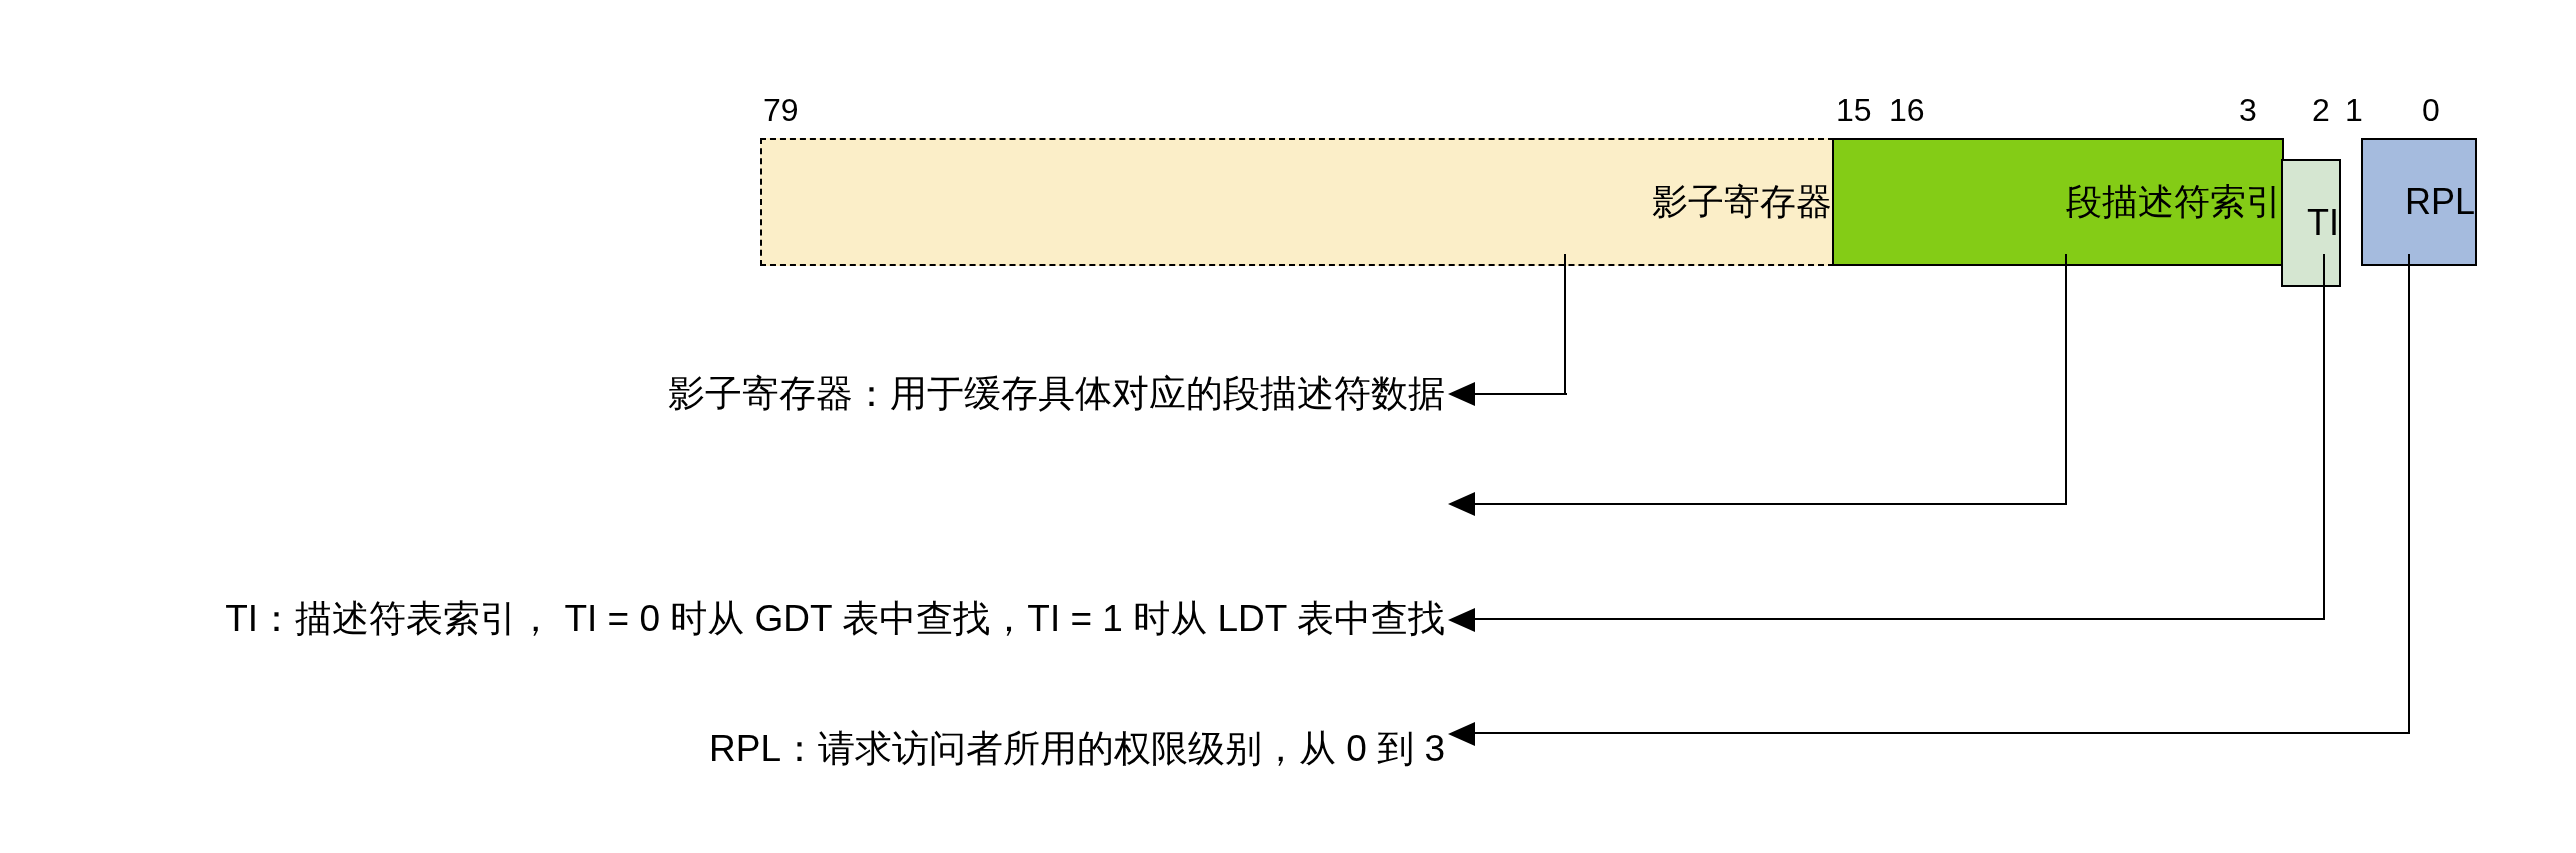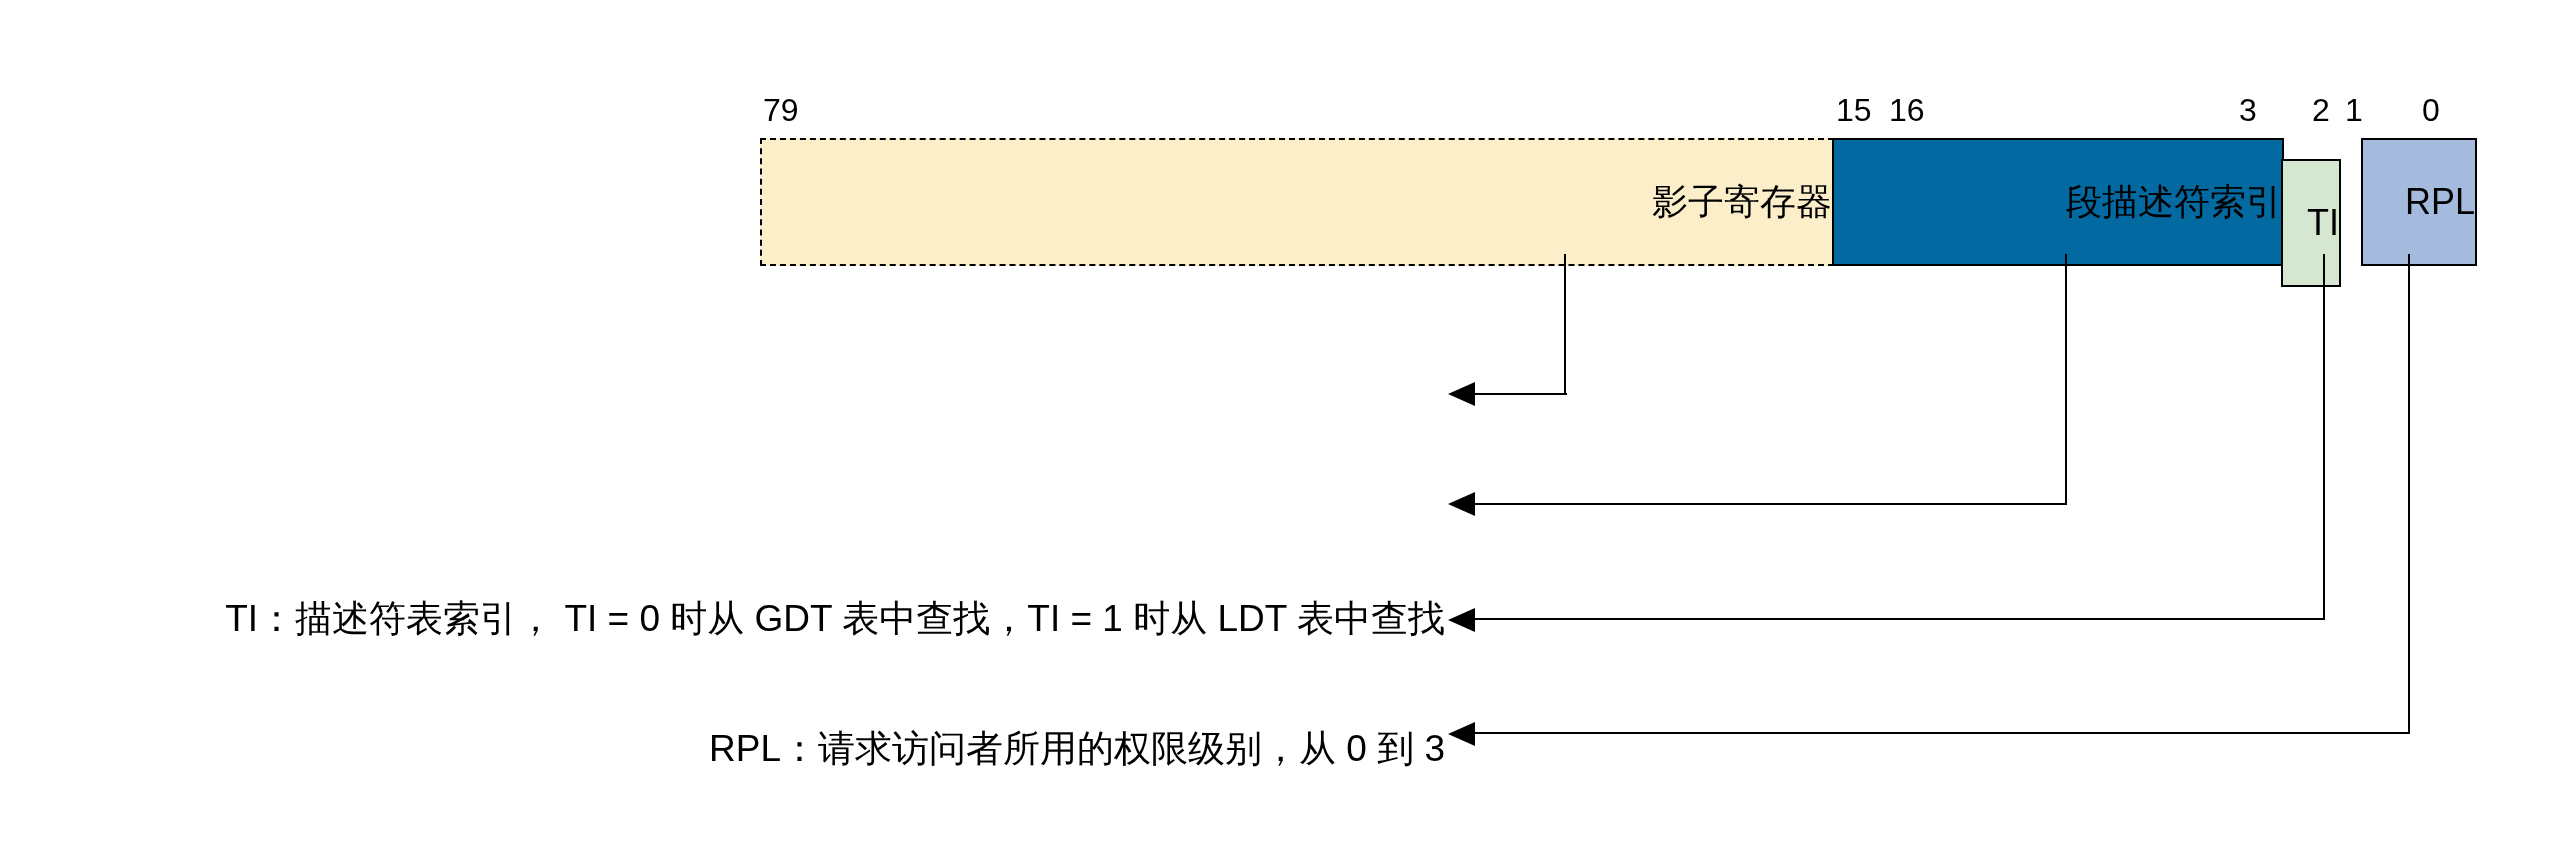--- a/index.html
+++ b/index.html
@@ -113,21 +113,21 @@
   <div class="bitlabel" id="bit-16">16</div>
   <div class="bitlabel" id="bit-15">15</div>
   <div class="bitlabel" id="bit-3">3</div>
   <div class="bitlabel" id="bit-2">2</div>
   <div class="bitlabel" id="bit-1">1</div>
   <div class="bitlabel" id="bit-0">0</div>
 
   <div class="field field-dashed" id="field-shadow" style="background-color: rgb(251, 238, 200);">
     <span>影子寄存器</span>
   </div>
-  <div class="field field-solid" id="field-index" style="background-color: #0369a1;">
+  <div class="field field-solid" id="field-index" style="background-color: #84cc16;">
     <span>段描述符索引</span>
   </div>
   <div class="field field-solid" id="field-ti" style="background-color: rgb(213, 230, 209); margin-top: 21px;">
     <span>TI</span>
   </div>
   <div class="field field-solid" id="field-rpl" style="background-color: rgb(165, 187, 222); margin-left: 21px;">
     <span>RPL</span>
   </div>
 
   <div class="vline" id="v-shadow"></div>
@@ -139,17 +139,18 @@
   <div class="arrowhead" id="a-index"></div>
 
   <div class="vline" id="v-ti"></div>
   <div class="hline" id="h-ti"></div>
   <div class="arrowhead" id="a-ti"></div>
 
   <div class="vline" id="v-rpl"></div>
   <div class="hline" id="h-rpl"></div>
   <div class="arrowhead" id="a-rpl"></div>
 
+  <div class="annotation" id="ann-shadow">影子寄存器：用于缓存具体对应的段描述符数据</div>
   <div class="annotation" id="ann-ti">TI：描述符表索引， TI = 0 时从 GDT 表中查找，TI = 1 时从 LDT 表中查找</div>
   <div class="annotation" id="ann-rpl">RPL：请求访问者所用的权限级别，从 0 到 3</div>
 
 </div>
 
 
 </body></html>

